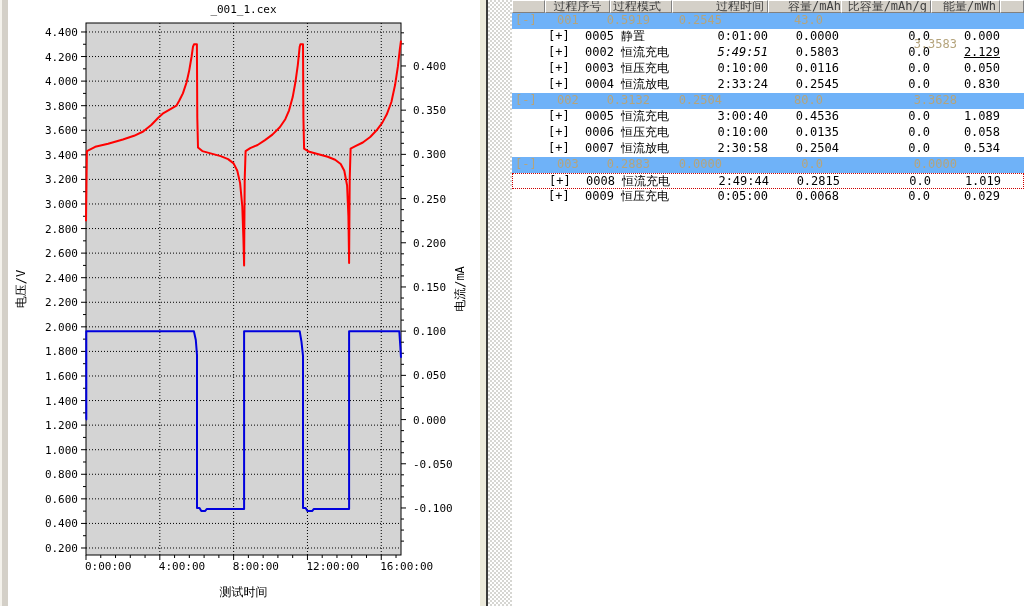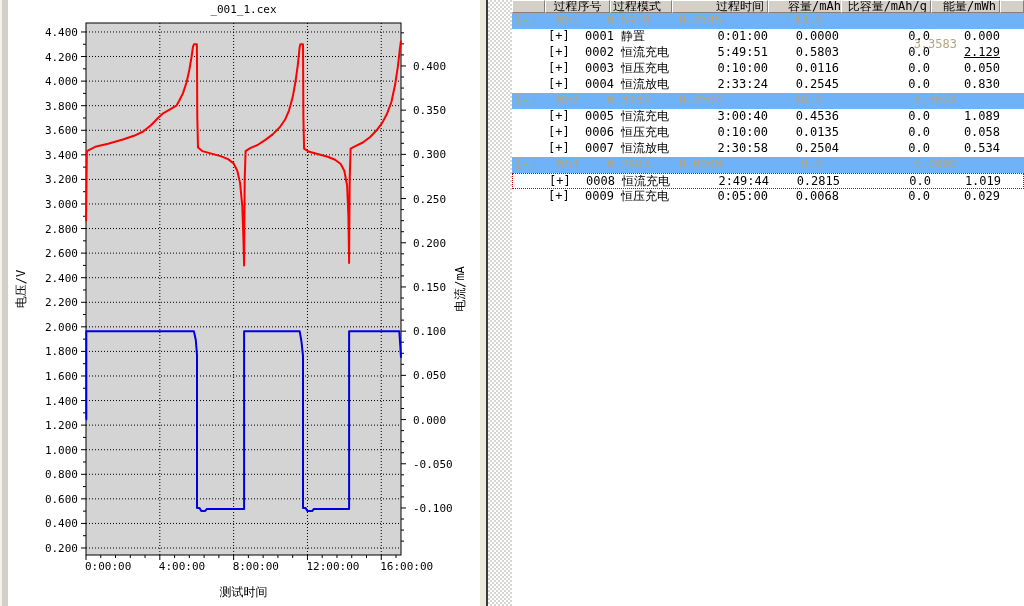--- a/index.html
+++ b/index.html
@@ -11,21 +11,21 @@
   #splitter-line{position:absolute;left:486px;top:0;width:2px;height:606px;background:#3b3b3b;}
   #splitter-hatch{position:absolute;left:488px;top:0;width:24px;height:606px;background-color:#ffffff;
     background-image:linear-gradient(45deg,#d6d6d2 25%,transparent 25%,transparent 75%,#d6d6d2 75%),
                      linear-gradient(45deg,#d6d6d2 25%,transparent 25%,transparent 75%,#d6d6d2 75%);
     background-size:4px 4px;background-position:0 0,2px 2px;}
   #table-panel{position:absolute;left:512px;top:0;width:512px;height:606px;background:#ffffff;font-size:12px;}
   #table-header{position:absolute;left:0;top:0;width:512px;height:13px;}
   .hcell{position:absolute;top:0;height:13px;background:#d4d0c8;box-sizing:border-box;
          border-top:1px solid #ffffff;border-left:1px solid #ffffff;
          border-right:1px solid #808080;border-bottom:1px solid #808080;
-         font-size:12px;line-height:11px;color:#000000;overflow:hidden;white-space:nowrap;}
+         font-size:12px;line-height:11px;color:#404040;overflow:hidden;white-space:nowrap;}
   .hcell.c{text-align:center;} .hcell.r{text-align:right;padding-right:3px;} .hcell.l{text-align:left;padding-left:2px;}
   #table-rows{position:absolute;left:0;top:13px;width:512px;}
   .trow{position:absolute;left:0;width:512px;height:16px;line-height:16px;white-space:nowrap;box-sizing:border-box;}
   .trow.group{background:#6fb2f8;color:#b5a47c;}
   .trow.sel{border:1px dotted #cc0000;}
   .tv{position:absolute;top:0;height:16px;line-height:15px;font-size:12px;}
   .rv{text-align:right;width:80px;}
   .toggle{color:#000;}
   svg text{fill:#000000;}
 </style>
@@ -247,30 +247,30 @@
       <div class="trow group" style="top: 0px;">
         <span class="tv " style="left: 3px;">[-]</span>
         <span class="tv " style="left: 45px;">001</span>
         <span class="tv rv" style="left: 58px;">0.5919</span>
         <span class="tv rv" style="left: 130px;">0.2545</span>
         <span class="tv rv" style="left: 231px;">43.0</span>
         <span class="tv rv" style="left: 365px; margin-top: 24px;">3.3583</span>
       </div>
       <div class="trow " style="top: 16px;">
         <span class="tv toggle" style="left: 36px;">[+]</span>
-        <span class="tv " style="left: 73px;">0001 静置</span>
+        <span class="tv " style="left: 73px;">0005 静置</span>
         <span class="tv rv" style="left: 176px;">0:01:00</span>
         <span class="tv rv" style="left: 247px;">0.0000</span>
         <span class="tv rv" style="left: 338px;">0.0</span>
         <span class="tv rv" style="left: 408px;">0.000</span>
       </div>
       <div class="trow " style="top: 32px;">
         <span class="tv toggle" style="left: 36px;">[+]</span>
         <span class="tv " style="left: 73px;">0002 恒流充电</span>
-        <span class="tv rv" style="left: 176px;">5:49:51</span>
+        <span class="tv rv" style="left: 176px; font-style: italic;">5:49:51</span>
         <span class="tv rv" style="left: 247px;">0.5803</span>
         <span class="tv rv" style="left: 338px;">0.0</span>
         <span class="tv rv" style="left: 408px; text-decoration: underline;">2.129</span>
       </div>
       <div class="trow " style="top: 48px;">
         <span class="tv toggle" style="left: 36px;">[+]</span>
         <span class="tv " style="left: 73px;">0003 恒压充电</span>
         <span class="tv rv" style="left: 176px;">0:10:00</span>
         <span class="tv rv" style="left: 247px;">0.0116</span>
         <span class="tv rv" style="left: 338px;">0.0</span>

